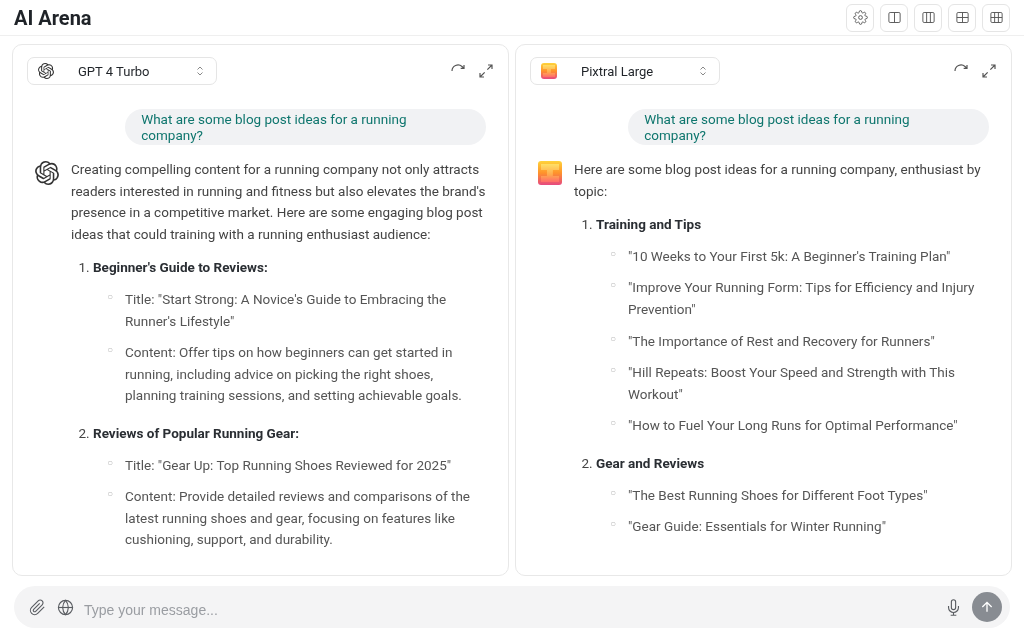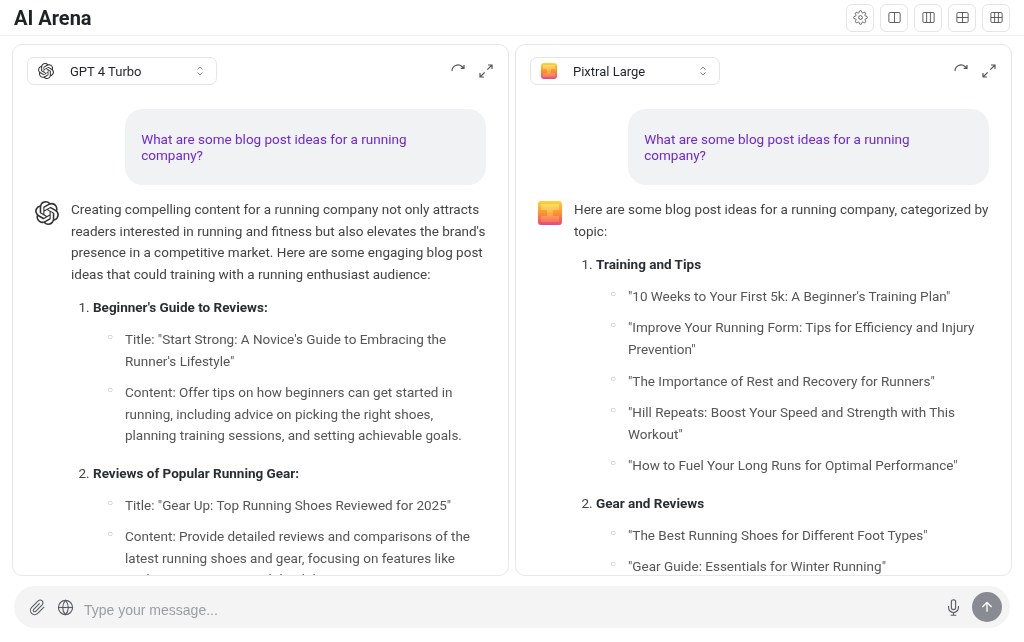--- a/index.html
+++ b/index.html
@@ -6,29 +6,29 @@
 body { font-family:-apple-system,BlinkMacSystemFont,"Segoe UI",Roboto,sans-serif; background:#fff; color:#1f2328; width:1024px; height:642px; overflow:hidden; display:flex; flex-direction:column; }
 .topbar { height:36px; display:flex; align-items:center; justify-content:space-between; padding:0 14px; border-bottom:1px solid #efefef; }
 .brand { font-size:20px; font-weight:700; }
 .top-actions { display:flex; gap:6px; }
 .icon-btn { width:28px; height:28px; border:1px solid #e5e5e5; background:#fff; border-radius:6px; display:flex; align-items:center; justify-content:center; cursor:pointer; }
 .icon-btn svg { width:15px; height:15px; stroke:#555; fill:none; stroke-width:1.5; }
 .main { flex:1; display:flex; gap:6px; padding:8px 12px 0 12px; overflow:hidden; }
 .panel { flex:1; border:1px solid #e8e8e8; border-radius:10px; display:flex; flex-direction:column; overflow:hidden; position:relative; }
 .panel-head { display:flex; align-items:center; justify-content:space-between; padding:12px 14px 6px 14px; }
 .model-select { display:flex; align-items:center; gap:8px; border:1px solid #e5e5e5; border-radius:7px; padding:5px 10px; font-size:13px; cursor:pointer; min-width:190px; justify-content:space-between; }
-.model-select .ms-left { display:flex; align-items:center; gap:16px; }
+.model-select .ms-left { display:flex; align-items:center; gap:24px; }
 .model-icon { width:16px; height:16px; display:flex; align-items:center; justify-content:center; }
 .head-actions { display:flex; gap:12px; }
 .head-actions svg { width:16px; height:16px; stroke:#555; fill:none; stroke-width:1.8; cursor:pointer; }
 .chat-body { flex:1; overflow-y:auto; padding:8px 22px 18px 22px; }
 .chat-body::-webkit-scrollbar { width:9px; }
 .chat-body::-webkit-scrollbar-thumb { background:#c9c9c9; border-radius:5px; }
 .chat-body::-webkit-scrollbar-track { background:transparent; }
-.user-bubble { background:#f1f2f4; color:#6d28d9; font-size:13.5px; padding:22px 16px; border-radius:18px; margin:10px 0 14px auto; width:fit-content; max-width:80%; }
+.user-bubble { background:#f1f2f4; color:#0f766e; font-size:13.5px; padding:2px 16px; border-radius:18px; margin:10px 0 14px auto; width:fit-content; max-width:80%; }
 .assistant-row { display:flex; gap:12px; }
 .avatar { width:24px; height:24px; flex-shrink:0; display:flex; align-items:center; justify-content:center; border-radius:50%; margin-top:2px; }
 .response { font-size:13.5px; line-height:1.6; color:#444; flex:1; }
 .response > p { margin-bottom:12px; }
 .response ol { list-style-position:outside; padding-left:22px; }
 .response > ol > li { margin-bottom:16px; }
 .response > ol > li > b { color:#2a2e33; }
 .response ul { list-style:none; padding-left:18px; margin-top:10px; }
 .response ul li { position:relative; padding-left:14px; margin-bottom:10px; color:#555; }
 .response ul li::before { content:"○"; position:absolute; left:-4px; top:0; color:#bbb; font-size:10px; }
@@ -166,21 +166,21 @@
           </svg>
       </div>
     </div>
     <div class="chat-body">
       <div class="user-bubble">What are some blog post ideas for a running company?</div>
       <div class="assistant-row">
         <div class="avatar">
             <span class="mistral-logo"></span>
           </div>
         <div class="response">
-          <p>Here are some blog post ideas for a running company, categorized by topic:</p>
+          <p>Here are some blog post ideas for a running company, enthusiast by topic:</p>
           <ol>
             <li><b>Training and Tips</b>
               <ul>
                 <li>"10 Weeks to Your First 5k: A Beginner's Training Plan"</li>
                 <li>"Improve Your Running Form: Tips for Efficiency and Injury Prevention"</li>
                 <li>"The Importance of Rest and Recovery for Runners"</li>
                 <li>"Hill Repeats: Boost Your Speed and Strength with This Workout"</li>
                 <li>"How to Fuel Your Long Runs for Optimal Performance"</li>
               </ul>
             </li>

